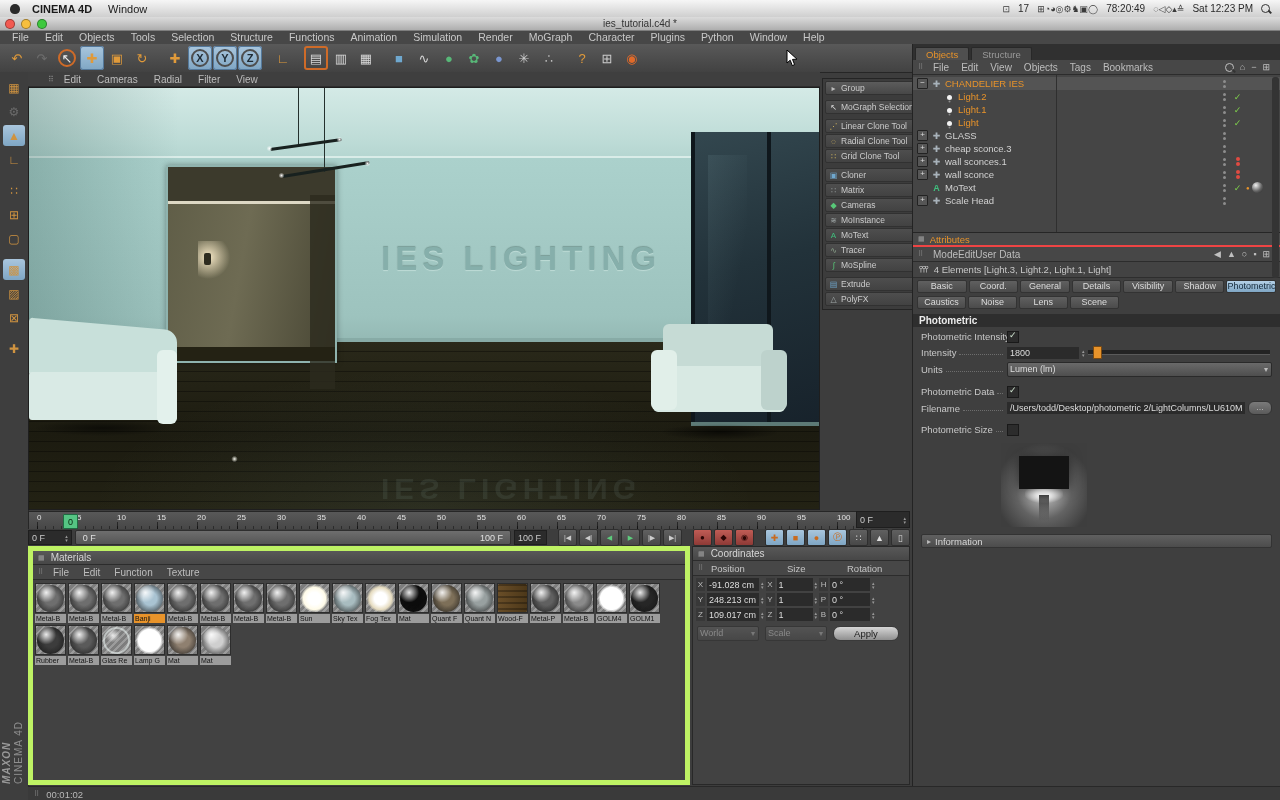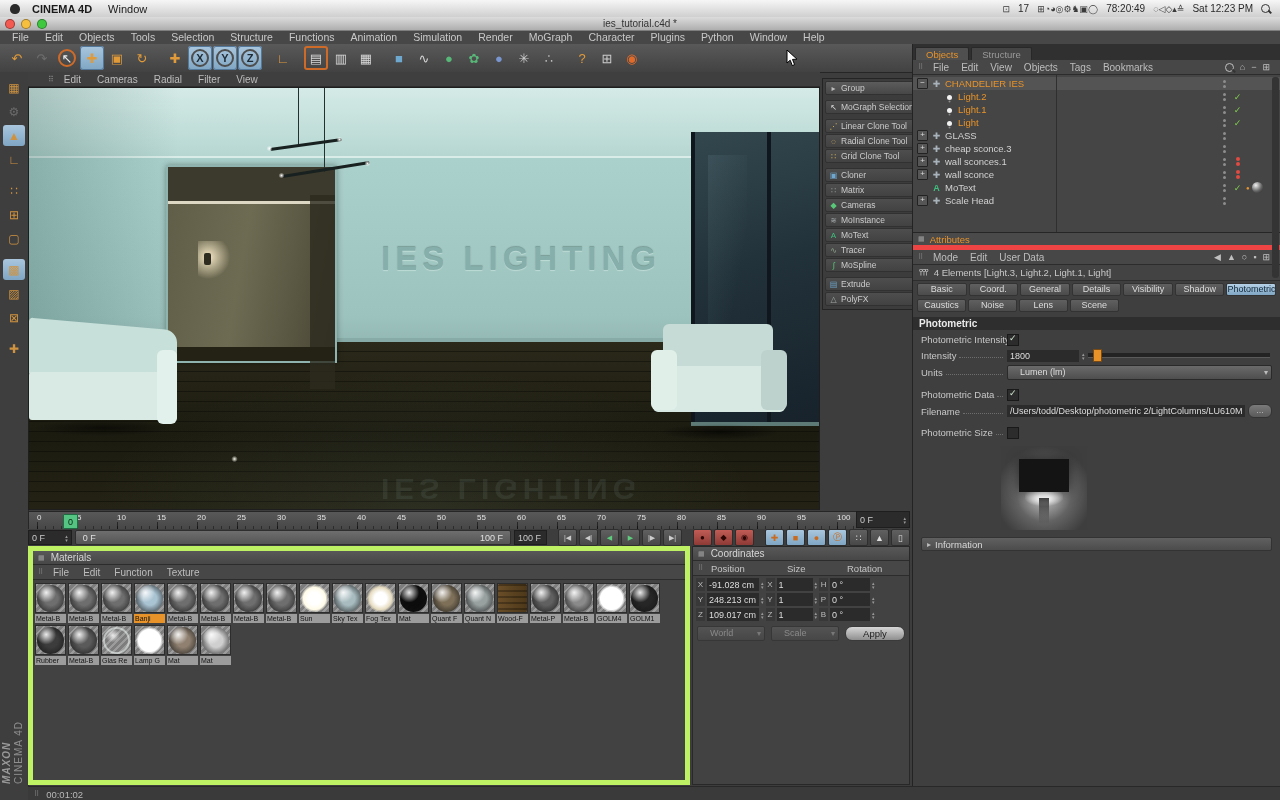--- a/index.html
+++ b/index.html
@@ -207,21 +207,21 @@
   .co-h{flex:none}
   .co-h.h1{width:76px}.co-h.h2{width:60px}.co-h.h3{width:60px}
   .co-row{display:flex;align-items:center;gap:2px;padding:2px 3px 0 3px}
   .axis-chip{width:9px;height:13px;background:#383838;color:#bbb;font-size:8px;
     display:flex;align-items:center;justify-content:center;flex:none}
   .co-in{border:0;background:#2b2b2b;color:#ddd;font-size:9px;height:13px;padding:0 2px;
     font-family:"Liberation Sans",sans-serif}
   .ci-pos{width:48px}.ci-size{width:32px}.ci-rot{width:36px}
   .co-foot{display:flex;gap:6px;padding:5px 4px 0 4px;align-items:center}
   .dd{position:relative;background:linear-gradient(#6a6a6a,#4e4e4e);border:1px solid #2a2a2a;
-    border-radius:2px;color:#ddd;font-size:9px;height:13px;line-height:13px;padding:0 14px 0 12px;
+    border-radius:2px;color:#ddd;font-size:9px;height:13px;line-height:13px;padding:0 14px 0 2px;
     white-space:nowrap;overflow:hidden}
   .dd::after{content:"▾";position:absolute;right:3px;top:0;font-size:8px;color:#bbb}
   .dd.dim{opacity:.45}
   .dd-w{width:44px}
   .btn-apply{width:64px;height:13px;background:linear-gradient(#d6d6d6,#8f8f8f);
     border:1px solid #3a3a3a;border-radius:7px;color:#1c1c1c;font-size:9.5px;
     text-align:center;line-height:13px}
 
   
   #right-panel{position:absolute;left:912px;top:44px;width:368px;height:742px;
@@ -255,21 +255,21 @@
   .om-chk.red{display:flex;flex-direction:column;align-items:center;gap:1px}
   .om-chk.red::before,.om-chk.red::after{content:"";width:4px;height:4px;border-radius:50%;background:#e04b42}
   .om-extra{width:34px;display:flex;align-items:center;gap:2px;flex:none}
   .om-extra.mx::before{content:"●";color:#e8932a;font-size:6px}
   .om-extra.mx::after{content:"";width:11px;height:11px;border-radius:50%;
     background:radial-gradient(circle at 35% 30%,#f0f0f0,#666 55%,#1e1e1e)}
   #om-sep{position:absolute;left:143px;top:0;width:1px;height:100%;background:#2f2f2f}
   #om-scroll{position:absolute;right:1px;top:2px;width:7px;height:150px;background:#333;border-radius:3px}
   #om-scroll::after{content:"";position:absolute;left:1px;top:2px;width:5px;height:90px;background:#5f5f5f;border-radius:3px}
 
-  #am-title{height:12px;background:#4a4a4a;border-bottom:5px solid #ef4444;display:flex;
+  #am-title{height:12px;background:#4a4a4a;border-bottom:2px solid #ef4444;display:flex;
     align-items:center;padding-left:5px;font-size:9.5px;color:#e8932a;gap:5px}
   .am-body{font-size:9.5px;color:#c8c8c8}
   #am-elements{display:flex;align-items:center;gap:6px;height:15px;border-bottom:1px solid #2e2e2e;
     padding-left:6px;background:#434343}
   .el-ico{color:#e6e6e6;font-size:9px;letter-spacing:-1px}
   .at-row{display:flex;padding:1px 3px 0 3px}
   .at{flex:1;margin:1px;height:11px;line-height:11px;text-align:center;font-size:9px;
     background:linear-gradient(#606060,#4b4b4b);border:1px solid #333;border-radius:2px;color:#dcdcdc;
     white-space:nowrap;overflow:hidden}
   .at.active{background:linear-gradient(#b4d0e6,#7fa6c4);color:#13293a}
@@ -1074,21 +1074,21 @@
           <span class="om-extra"></span>
         </div>
       </div>
 
     <div id="am-title">
       <span class="ph-grid" style="color:#9a9a9a">▦</span>
       <span>Attributes</span>
     </div>
     <div class="panel-menu" id="am-menu">
       <span class="pm-grid">⠿</span>
-      <span style="display:flex;gap:12px">
+      <span style="display:flex;">
           <span>Mode</span>
           <span>Edit</span>
           <span>User Data</span>
         </span>
       <span class="pm-right">
           <span>◀</span>
           <span>▲</span>
           <span>○</span>
           <span>▪</span>
           <span>⊞</span>

